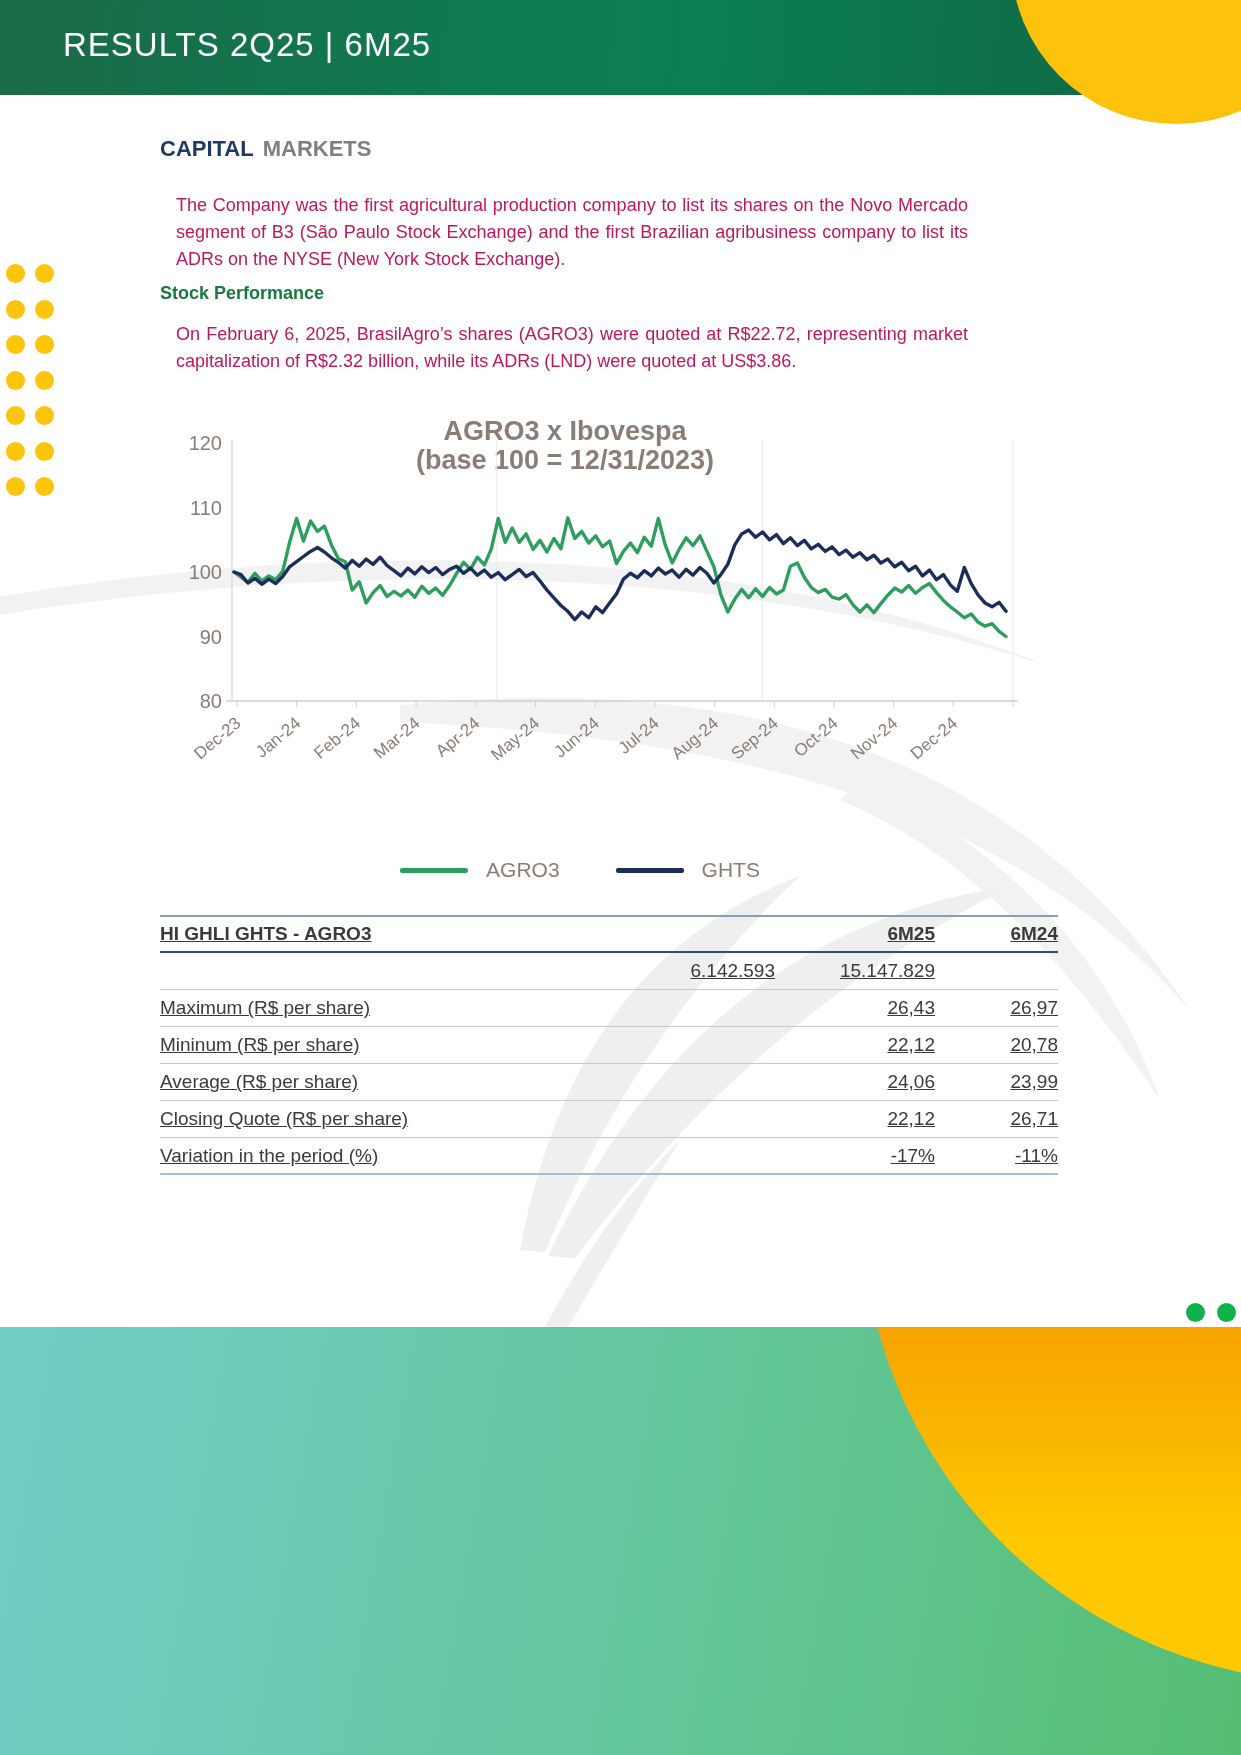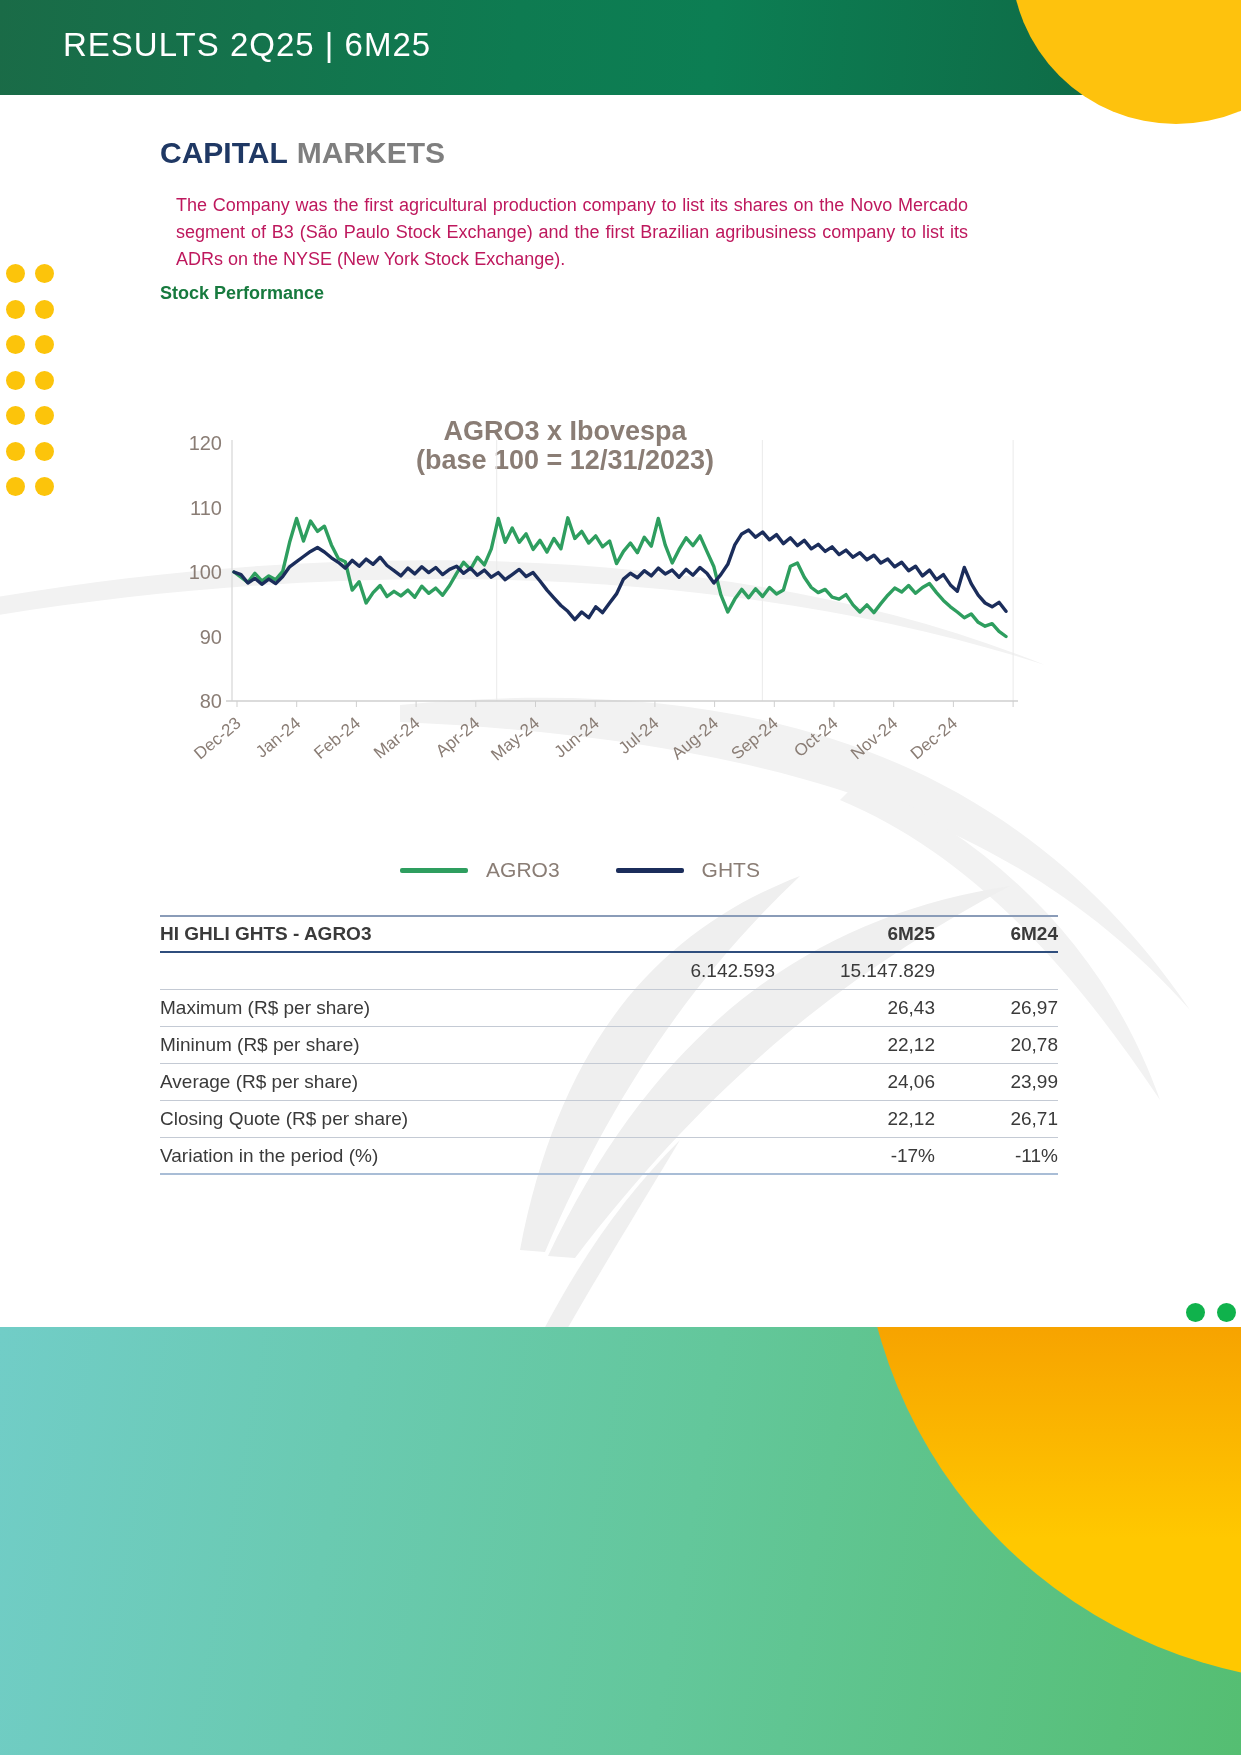--- a/index.html
+++ b/index.html
@@ -13,21 +13,21 @@
   .banner-title { position:absolute; left:63px; top:26px; color:#ffffff;
     font-size:33px; font-weight:400; letter-spacing:1px; }
   .banner-blob { position:absolute; left:1011px; top:-206px; width:330px; height:330px;
     border-radius:50%; background:#FEC20D; z-index:4; }
 
   
   .dot-yellow { position:absolute; width:19px; height:19px; border-radius:50%; background:#FCC40B; z-index:2; }
 
   
   .watermark { position:absolute; left:0; top:0; width:1241px; height:1755px; z-index:0; }
-  .section-title { position:absolute; left:160px; top:136px; font-size:30px; font-weight:bold; z-index:2; }
+  .section-title { position:absolute; left:160px; top:136px; font-size:22px; font-weight:bold; z-index:2; }
   .section-title .t1 { color:#1F3864; }
   .section-title .t2 { color:#7F7F7F; margin-left:9px; }
   .para { position:absolute; left:176px; width:792px; font-size:18px; line-height:27px;
     color:#be185d; text-align:justify; z-index:2; }
   .p1 { top:192px; }
   .subhead { position:absolute; left:160px; top:283px; font-size:18px; font-weight:600; color:#177A3E; z-index:2; }
   .p2 { top:321px; }
 
   
   .chart-title { position:absolute; left:300px; top:417px; width:530px; text-align:center;
@@ -41,21 +41,21 @@
   .legend-swatch { width:68px; height:5px; border-radius:2px; }
   .legend-label { font-size:21px; color:#8A7D75; }
 
   
   .hl-table { position:absolute; left:160px; top:915px; width:898px; z-index:2; }
   .hl-row { display:grid; grid-template-columns:615px 160px 123px; align-items:center; height:37px;
     border-bottom:1px solid #C4CAD4; }
   .hl-header { height:38px; border-top:2px solid #8A9CB8; border-bottom:2px solid #2F4E7D;
     font-weight:bold; color:#1F3864; }
   .hl-header .cell { font-size:19px; }
-  .cell { font-size:19px; color:#3A3A3A; }
+  .cell { font-size:19px; color:#3A3A3A;text-decoration:underline; }
   .cell.num { text-align:right; }
   .hl-row:last-child { border-bottom:2px solid #A9BDD6; }
 
   
   .footer { position:absolute; left:0; top:1327px; width:1241px; height:428px;
     background:linear-gradient(100deg,#71CDC7 0%,#63C79B 55%,#55BE72 100%);
     overflow:hidden; z-index:3; }
   .footer-yellow { position:absolute; left:861px; top:-604px; width:960px; height:960px; border-radius:50%;
     background:linear-gradient(180deg,#F08A00 0%,#F59B00 58%,#FFC800 85%); }
   .dot-green { position:absolute; width:19px; height:19px; border-radius:50%; background:#10B24C; z-index:2; }
@@ -95,20 +95,21 @@
       <div class="dot-yellow" style="left: 6px; top: 477px;"></div>
       <div class="dot-yellow" style="left: 35px; top: 477px;"></div>
     </div>
 
   <div class="section-title">
     <span class="t1">CAPITAL</span><span class="t2">MARKETS</span>
   </div>
 
   <p class="para p1">The Company was the first agricultural production company to list its shares on the Novo Mercado segment of B3 (São Paulo Stock Exchange) and the first Brazilian agribusiness company to list its ADRs on the NYSE (New York Stock Exchange).</p>
   <div class="subhead">Stock Performance</div>
+  <p class="para p2">On February 6, 2025, BrasilAgro’s shares (AGRO3) were quoted at R$22.72, representing market capitalization of R$2.32 billion, while its ADRs (LND) were quoted at US$3.86.</p>
 
   <div class="chart-title">
     <div>AGRO3 x Ibovespa</div>
     <div>(base 100 = 12/31/2023)</div>
   </div>
   <svg id="chart-svg" width="900" height="340">
       <line x1="366.695" y1="10" x2="366.695" y2="271" stroke="#EAEAEA" stroke-width="1"></line>
       <line x1="632.36" y1="10" x2="632.36" y2="271" stroke="#EAEAEA" stroke-width="1"></line>
       <line x1="883.1" y1="10" x2="883.1" y2="271" stroke="#EAEAEA" stroke-width="1"></line>
       <line x1="102" y1="10" x2="102" y2="271" stroke="#DEDEDE" stroke-width="1.5"></line>

